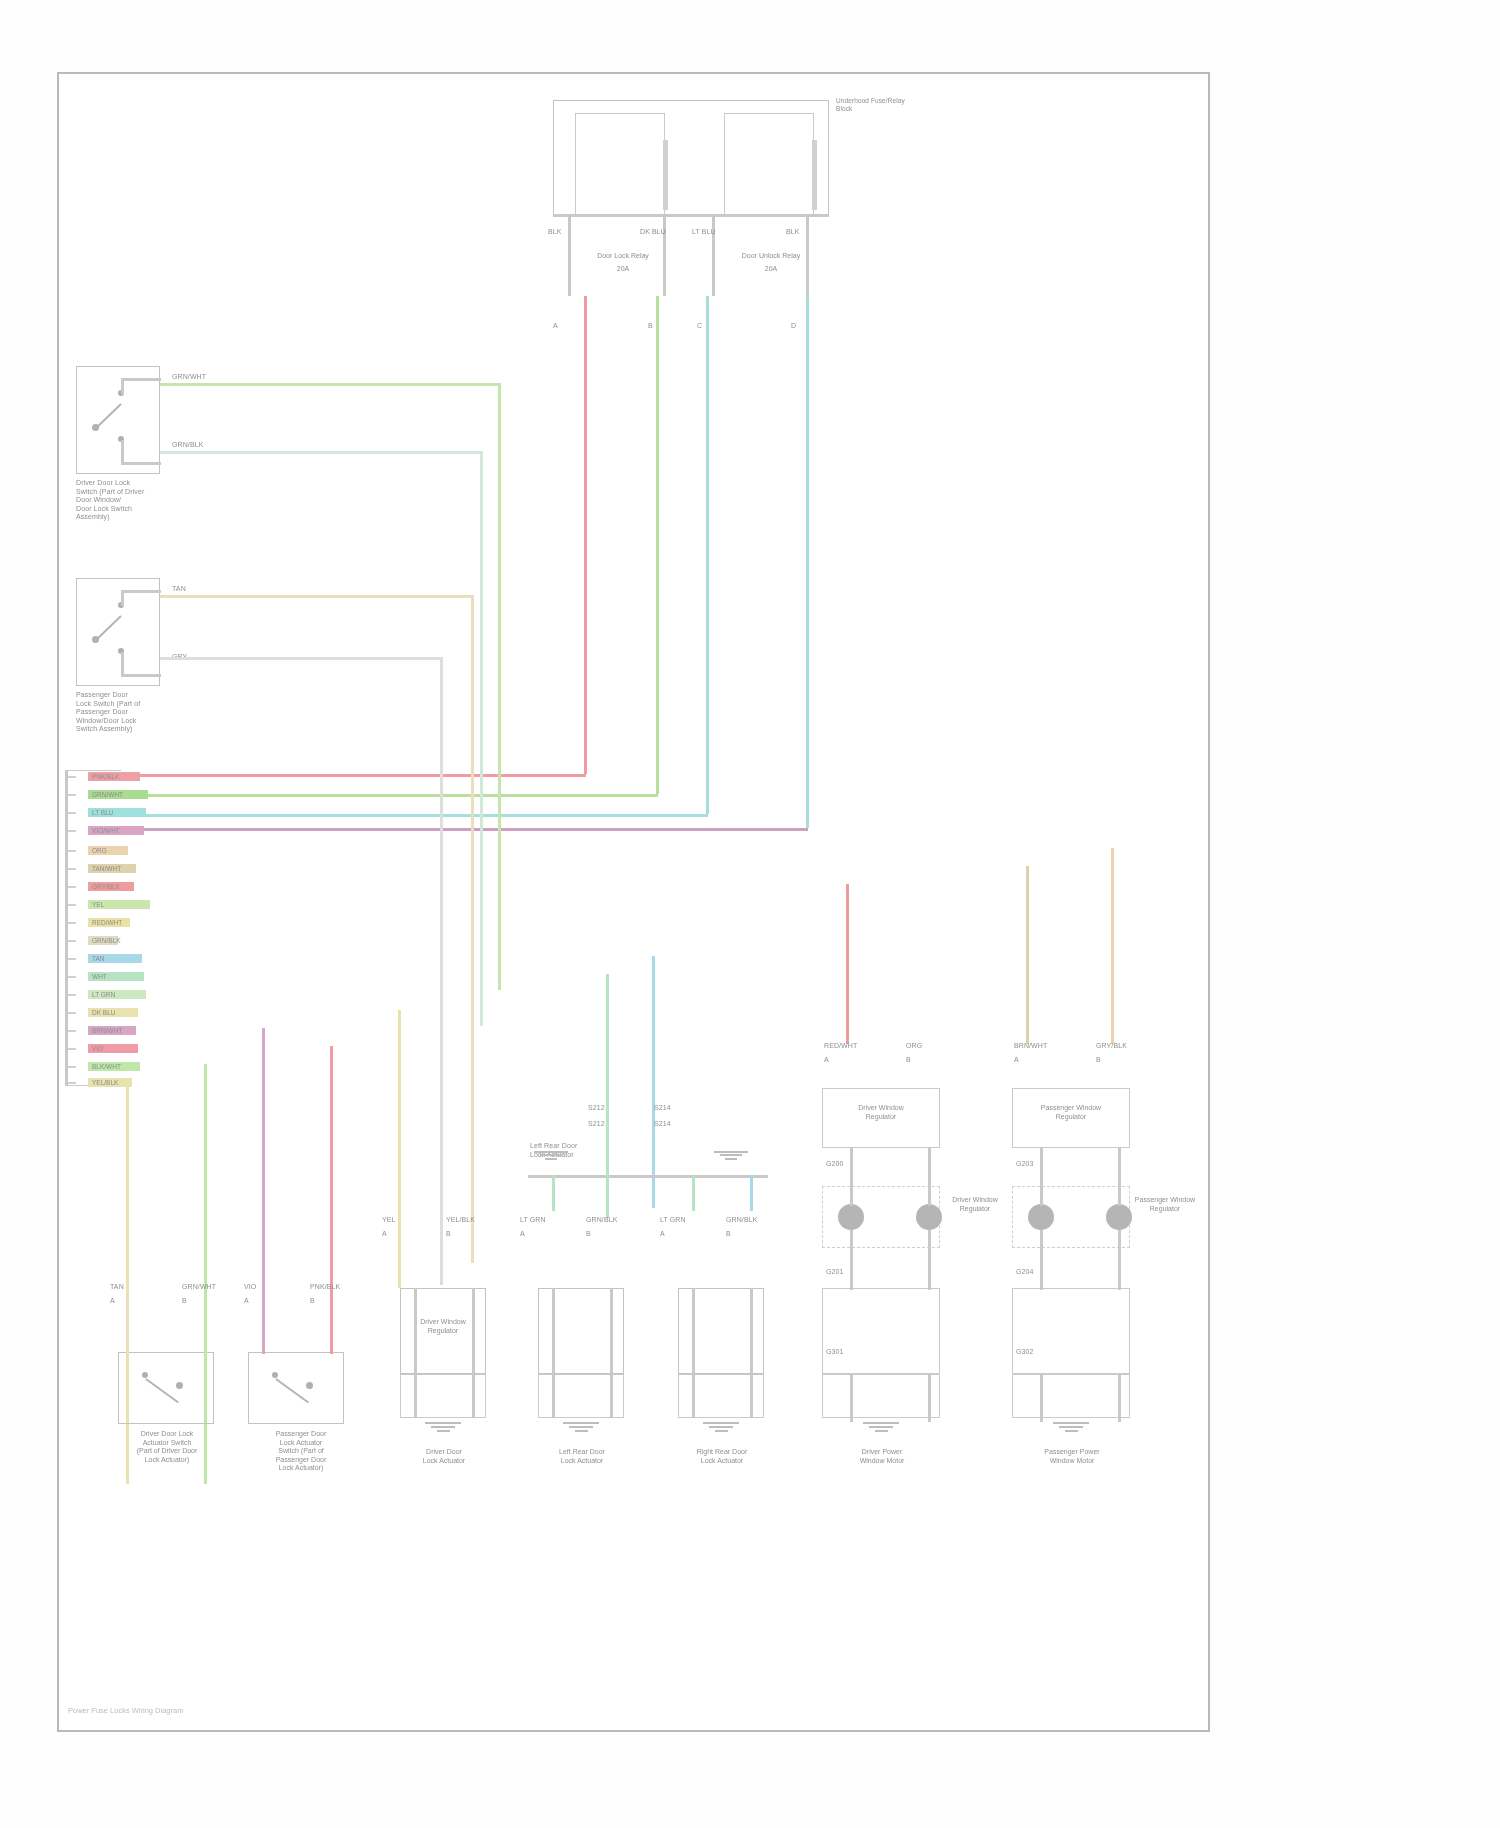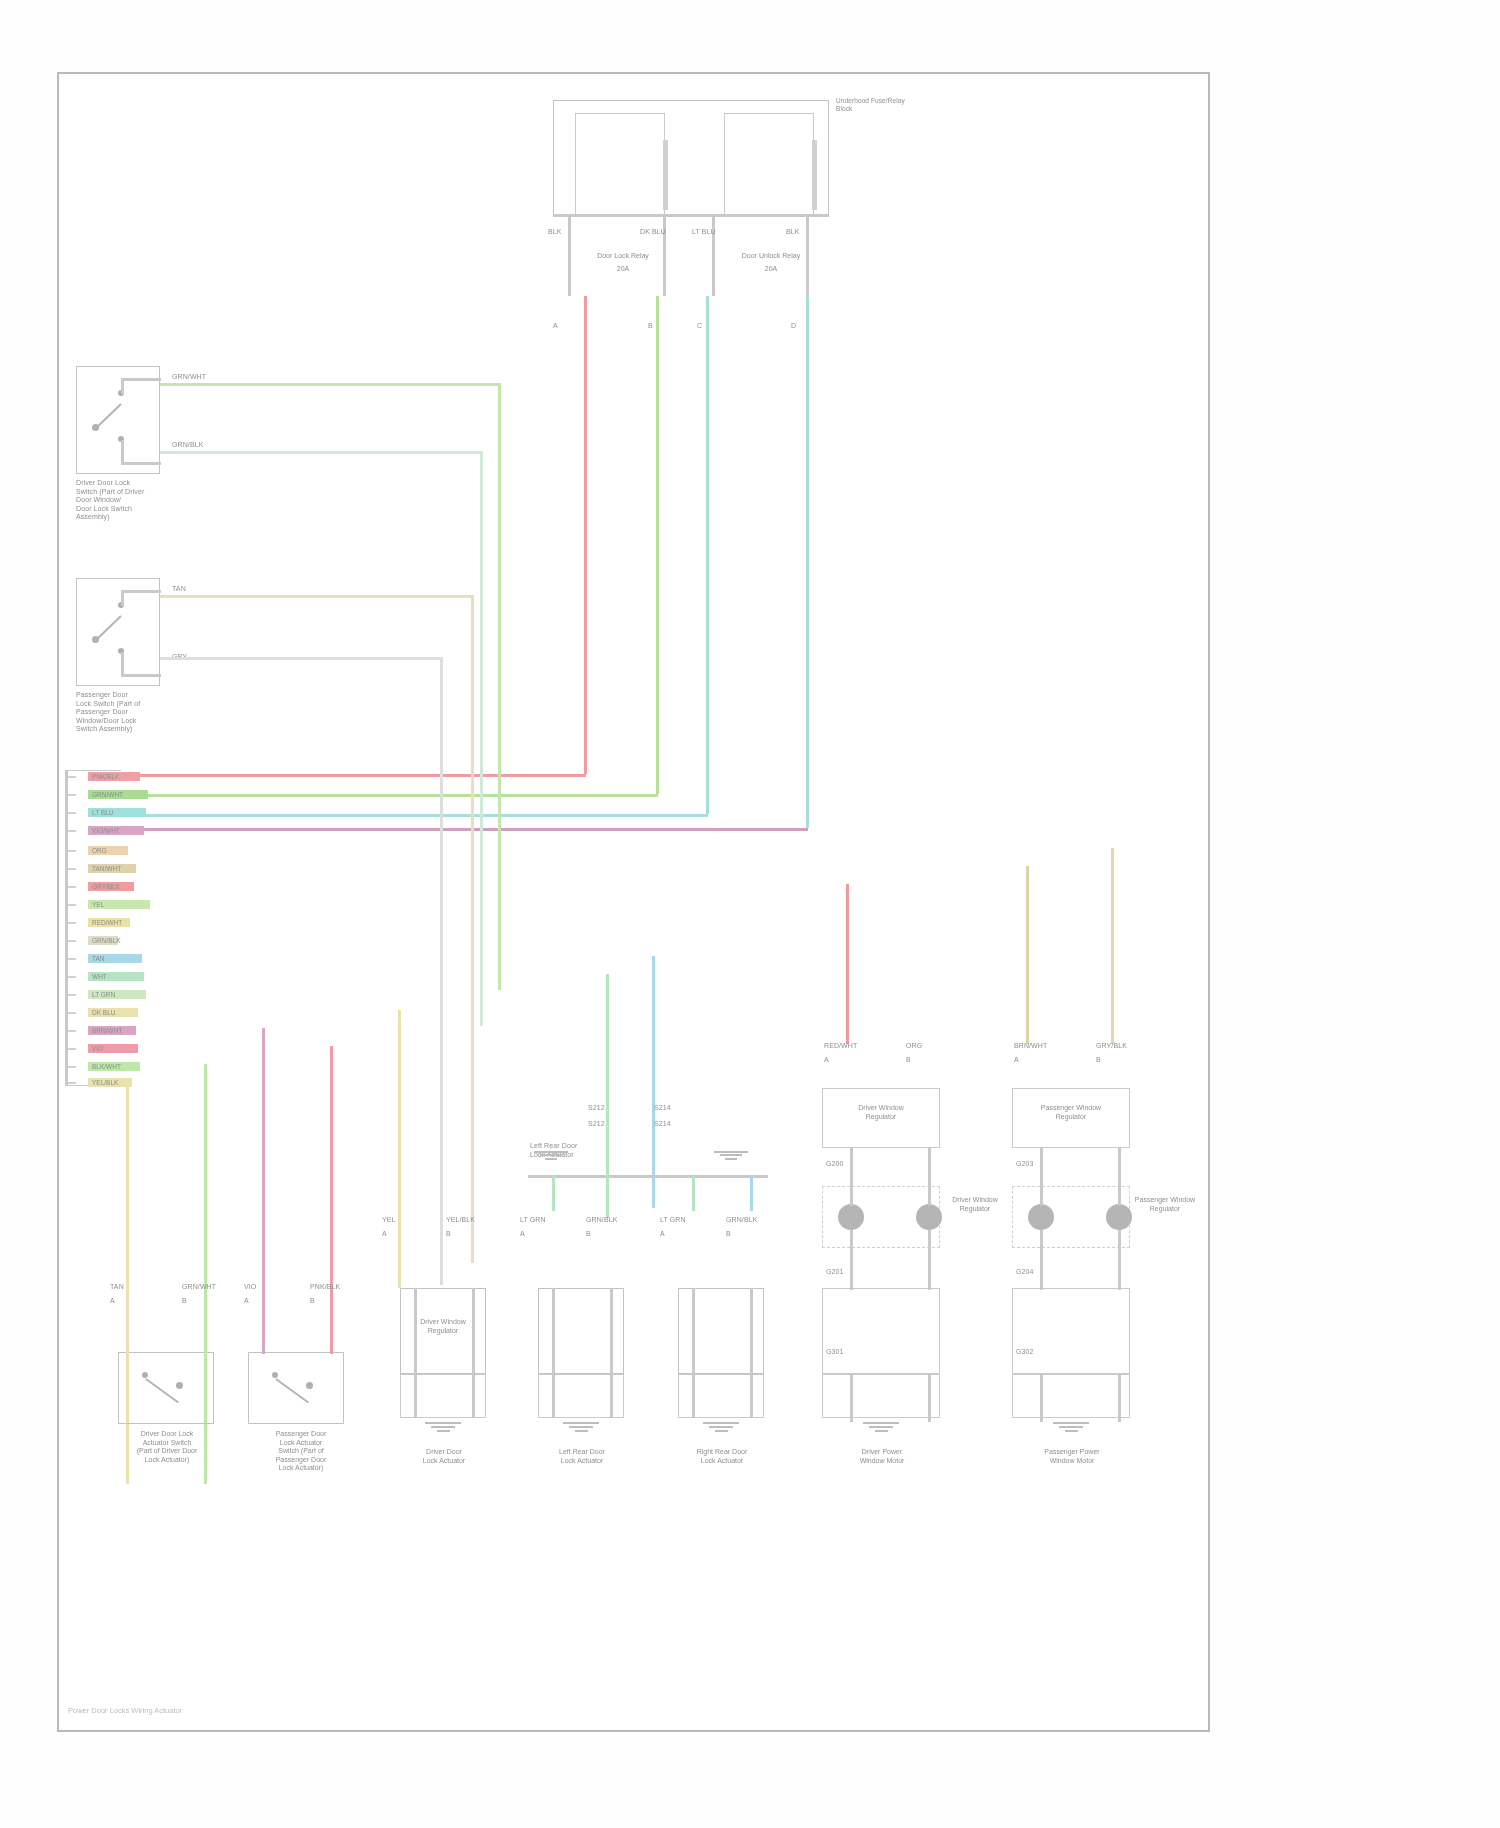--- a/index.html
+++ b/index.html
@@ -442,15 +442,15 @@
   <div class="w wv" style="left:692px;top:1175px;height:36px;background:#b6e3c4;"></div>
   <div class="w wv" style="left:750px;top:1175px;height:36px;background:#a9d8e8;"></div>
 
   <div class="w wv" style="left:126px;top:1290px;height:64px;background:#e8dfbe;"></div>
   <div class="w wv" style="left:204px;top:1290px;height:64px;background:#bde8a8;"></div>
   <div class="w wv" style="left:262px;top:1290px;height:64px;background:#d9a5c4;"></div>
   <div class="w wv" style="left:330px;top:1290px;height:64px;background:#ef9ca8;"></div>
 
   <div class="w wv" style="left:65px;top:770px;height:316px;width:3px;background:#c8c8c8;"></div>
 
-  <div class="footer" style="left:68px;top:1706px;">Power Door Locks Wiring Actuator</div>
+  <div class="footer" style="left:68px;top:1706px;">Power Fuse Locks Wiring Diagram</div>
 
 </div>
 
 </body></html>

